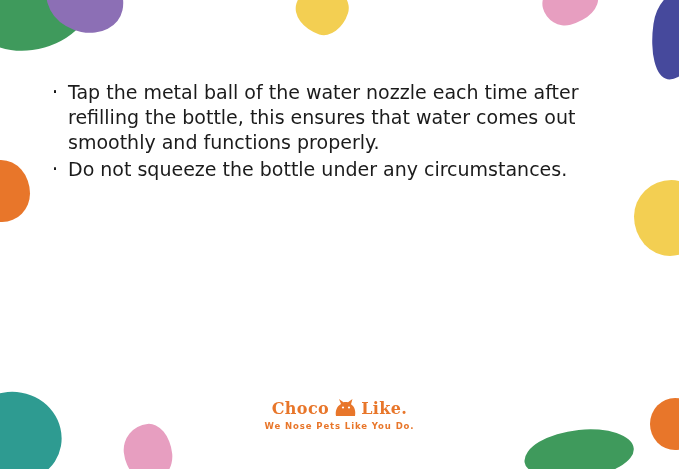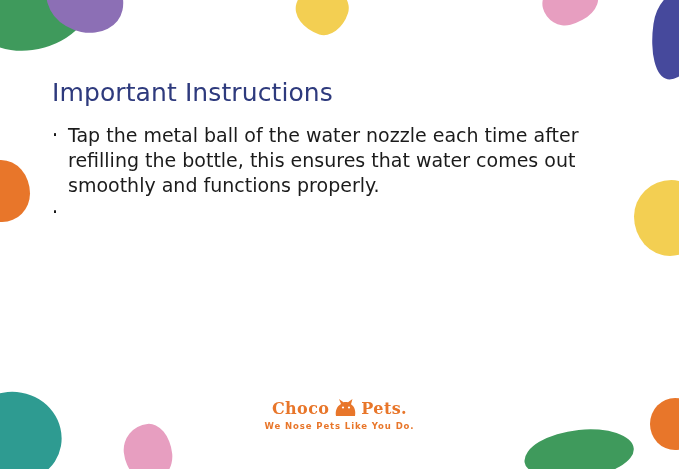--- a/index.html
+++ b/index.html
@@ -185,49 +185,49 @@
   <div class="blob blob-top-pink"></div>
   <div class="blob blob-top-blue"></div>
   <div class="blob blob-left-orange"></div>
   <div class="blob blob-right-yellow"></div>
   <div class="blob blob-bl-teal"></div>
   <div class="blob blob-bottom-pink"></div>
   <div class="blob blob-bottom-green"></div>
   <div class="blob blob-br-orange"></div>
 
   <div class="content">
-    <h1 class="title">Important Instructions</h1>
     <ul class="instructions">
       <li>
         <span class="bullet">·</span>
       </li>
       <li>
         <span class="bullet">·</span>
       </li>
       <li>
         <span class="bullet">·</span>
         <span>Tap the metal ball of the water nozzle each time after refilling the bottle, this ensures that water comes out smoothly and functions properly.</span>
       </li>
       <li>
         <span class="bullet">·</span>
       </li>
       <li>
         <span class="bullet">·</span>
+        <span>Do not squeeze the bottle under any circumstances.</span>
       </li>
     </ul>
   </div>
 
   <div class="logo">
     <div class="logo-row">
       <span class="logo-word">Choco</span>
       <span class="cat-icon">
         <svg width="26" height="20" viewBox="0 0 26 20" aria-hidden="true">
           <path d="M4 18 C3 13 5 8 9 6 L7 1 L11.5 4.2 C13 3.8 14.6 3.8 16 4.3 L20.5 1 L19 6.3 C22.5 8.5 24 13 23 18 Z" fill="#e8762a"></path>
           <circle cx="11" cy="9.5" r="1.1" fill="#ffffff"></circle>
           <circle cx="17" cy="9.5" r="1.1" fill="#ffffff"></circle>
         </svg>
       </span>
-      <span class="logo-word">Pets.</span>
+      <span class="logo-word">Like.</span>
     </div>
     <div class="logo-tagline">We Nose Pets Like You Do.</div>
   </div>
 
 </div>
 
 </body></html>

